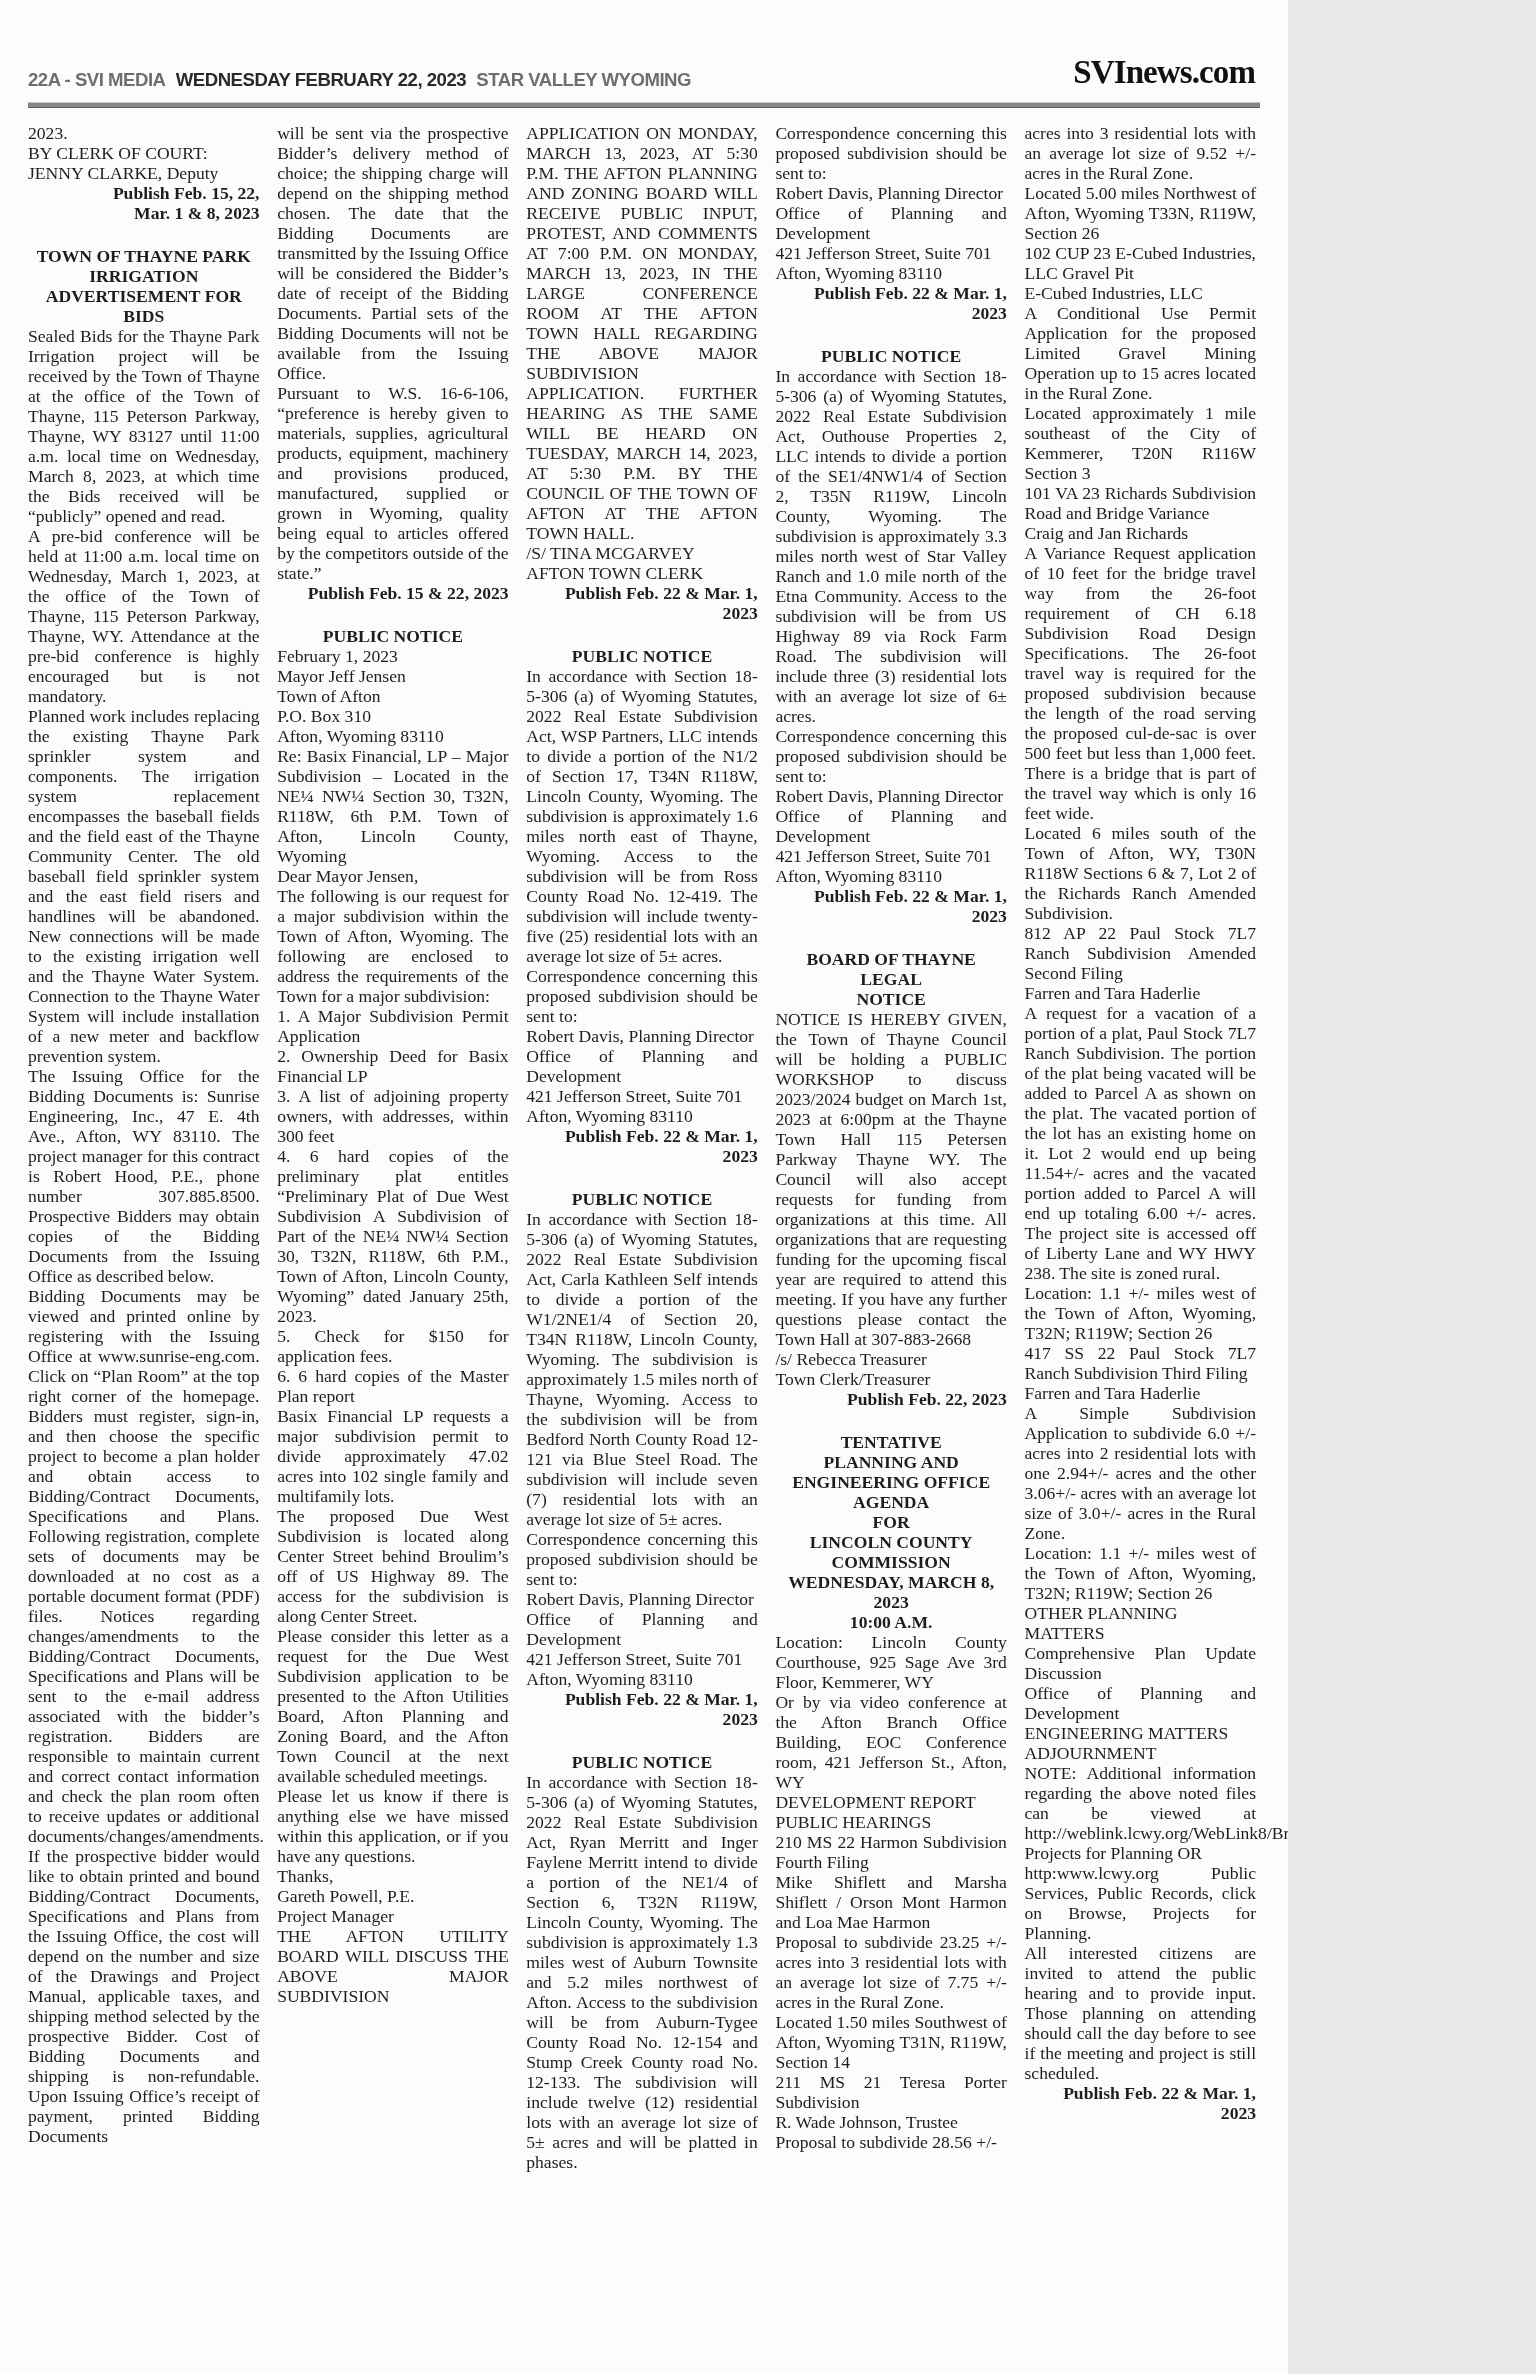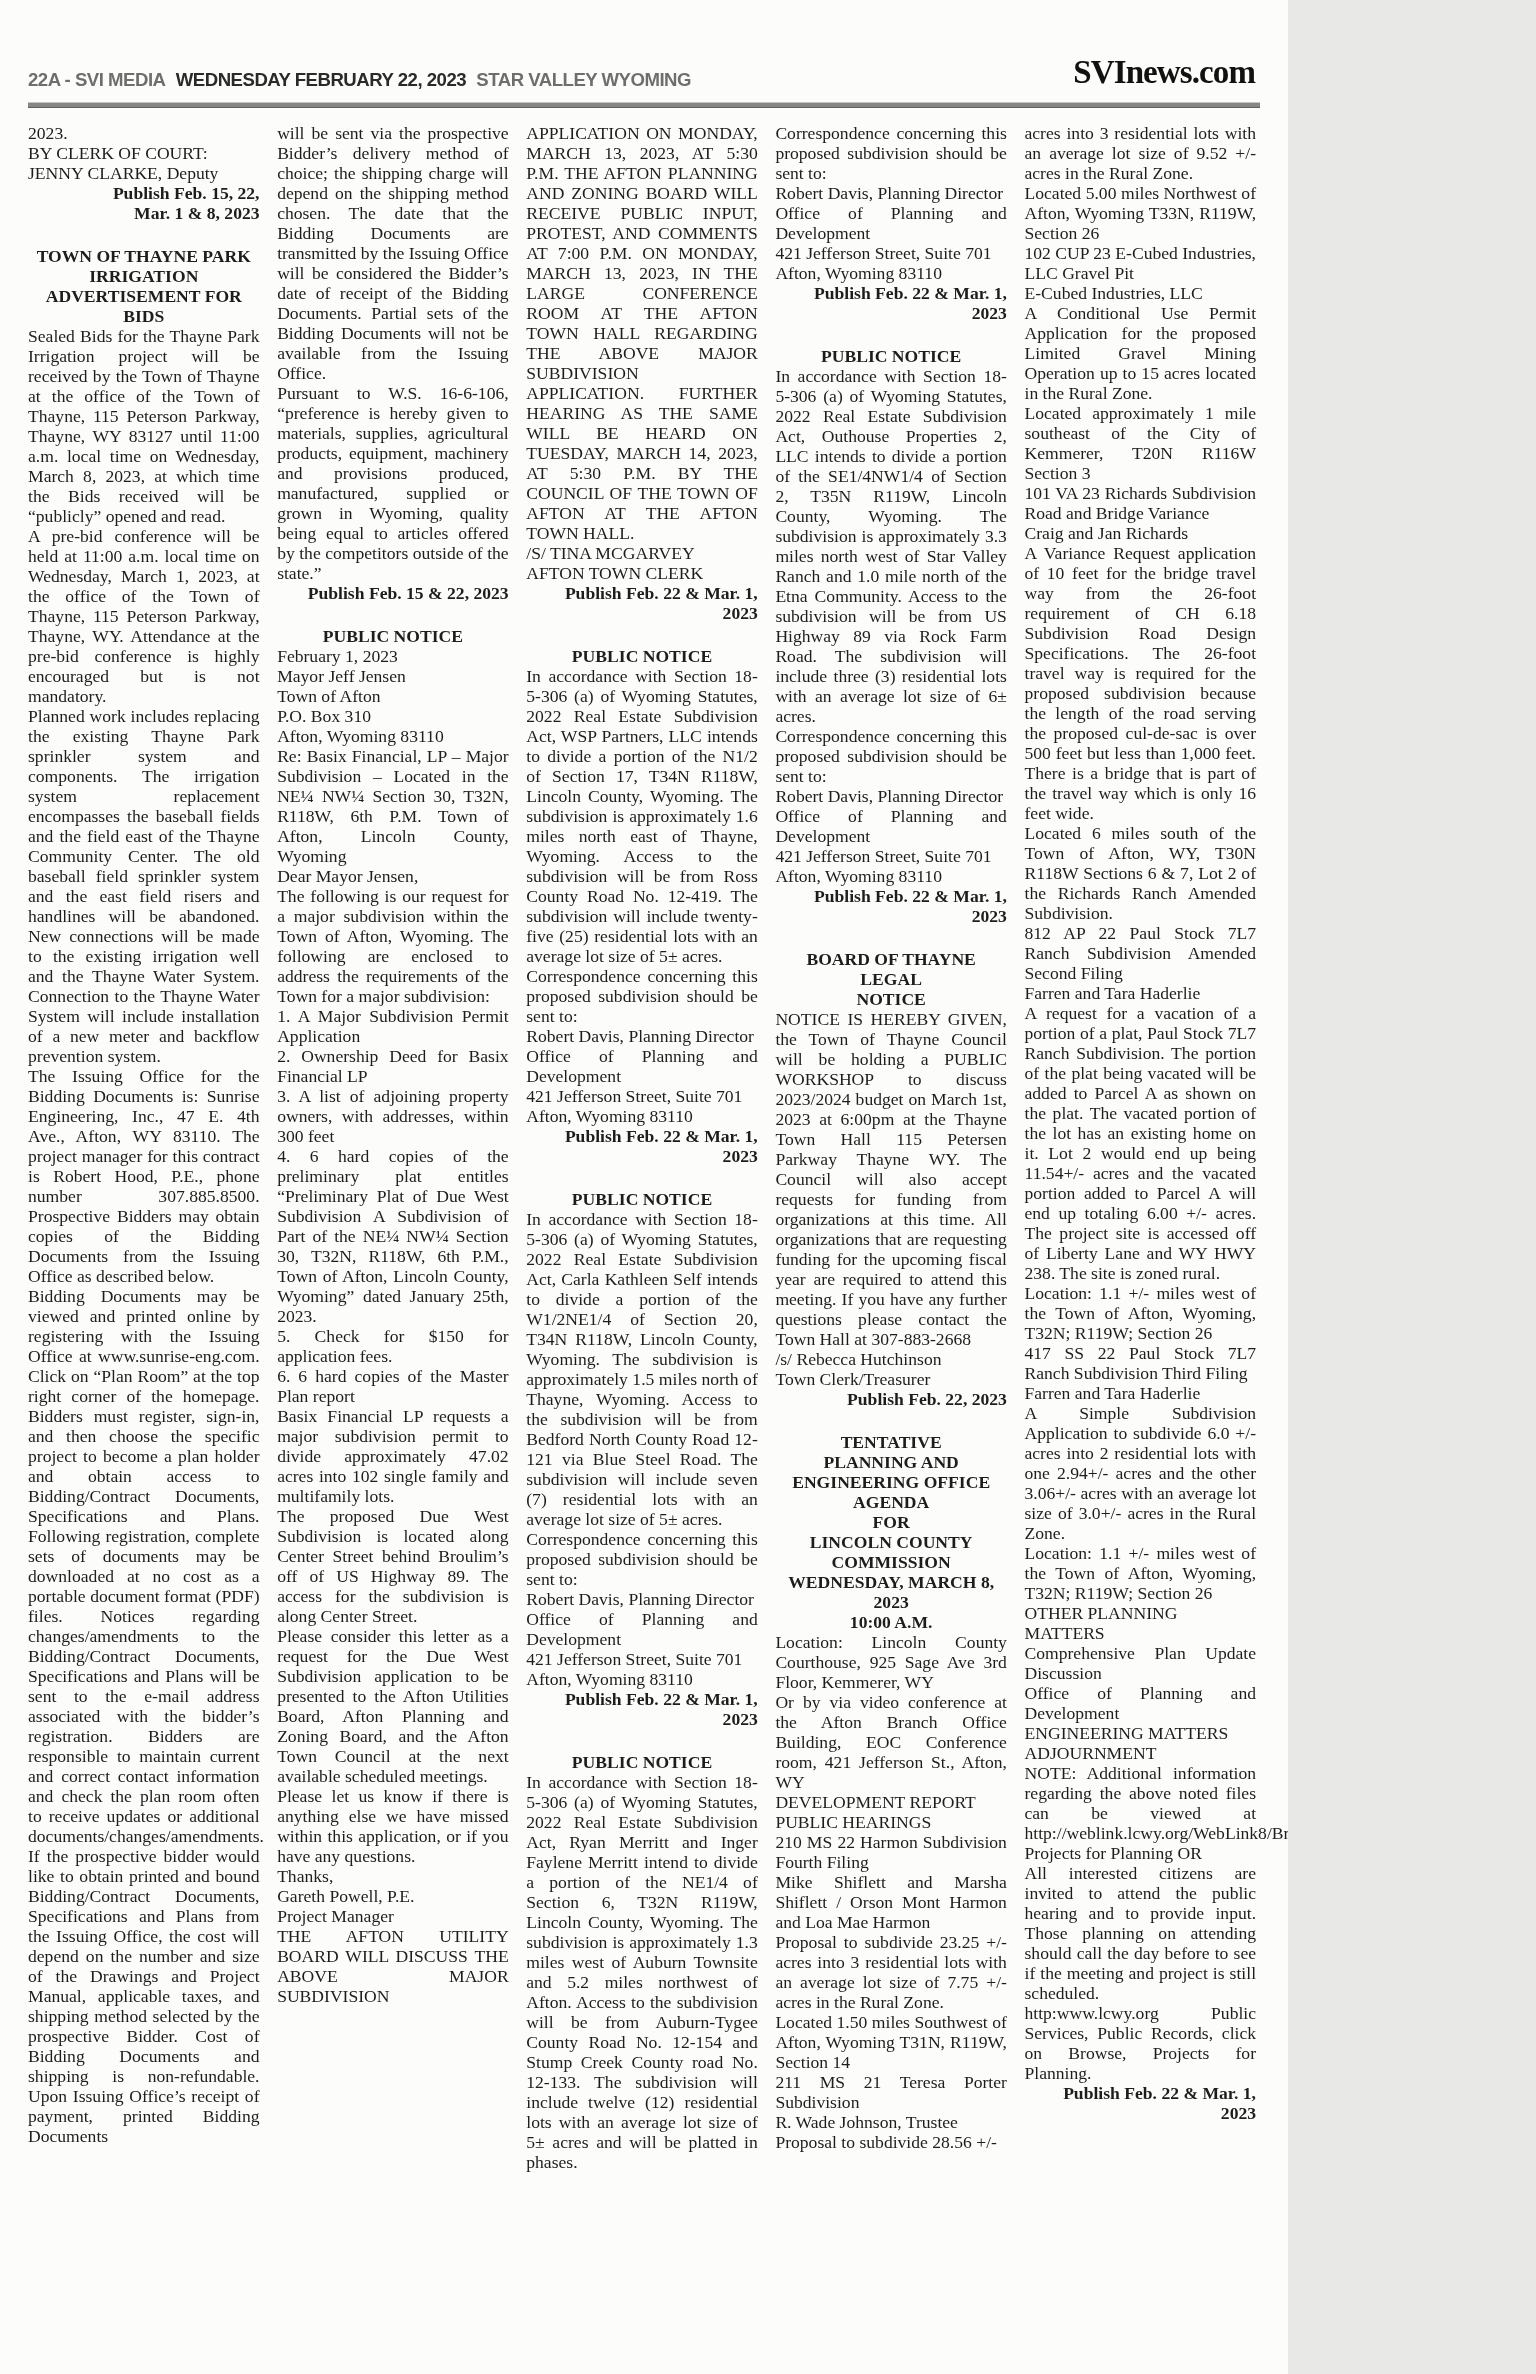--- a/index.html
+++ b/index.html
@@ -144,21 +144,21 @@
         <div class="b-p">In accordance with Section 18-5-306 (a) of Wyoming Statutes, 2022 Real Estate Subdivision Act, Outhouse Properties 2, LLC intends to divide a portion of the SE1/4NW1/4 of Section 2, T35N R119W, Lincoln County, Wyoming. The subdivision is approximately 3.3 miles north west of Star Valley Ranch and 1.0 mile north of the Etna Community. Access to the subdivision will be from US Highway 89 via Rock Farm Road. The subdivision will include three (3) residential lots with an average lot size of 6± acres.</div>
         <div class="b-p">Correspondence concerning this proposed subdivision should be sent to:</div>
         <div class="b-line">Robert Davis, Planning Director</div>
         <div class="b-p">Office of Planning and Development</div>
         <div class="b-line">421 Jefferson Street, Suite 701</div>
         <div class="b-line">Afton, Wyoming 83110</div>
         <div class="b-pub">Publish Feb. 22 &amp; Mar. 1, 2023</div>
         <div class="b-h">BOARD OF THAYNE LEGAL
 NOTICE</div>
         <div class="b-p">NOTICE IS HEREBY GIVEN, the Town of Thayne Council will be holding a PUBLIC WORKSHOP to discuss 2023/2024 budget on March 1st, 2023 at 6:00pm at the Thayne Town Hall 115 Petersen Parkway Thayne WY.  The Council will also accept requests for funding from organizations at this time.  All organizations that are requesting funding for the upcoming fiscal year are required to attend this meeting.  If you have any further questions please contact the Town Hall at 307-883-2668</div>
-        <div class="b-line">/s/ Rebecca Hutchinson</div>
+        <div class="b-line">/s/ Rebecca Treasurer</div>
         <div class="b-line">Town Clerk/Treasurer</div>
         <div class="b-pub">Publish Feb. 22, 2023</div>
         <div class="b-h">TENTATIVE
 PLANNING AND
 ENGINEERING OFFICE
 AGENDA
 FOR
 LINCOLN COUNTY
 COMMISSION
 WEDNESDAY, MARCH 8, 2023
@@ -193,19 +193,19 @@
         <div class="b-p">417 SS 22 Paul Stock 7L7 Ranch Subdivision Third Filing</div>
         <div class="b-line">Farren and Tara Haderlie</div>
         <div class="b-p">A Simple Subdivision Application to subdivide 6.0 +/- acres into 2 residential lots with one 2.94+/- acres and the other 3.06+/- acres with an average lot size of 3.0+/- acres in the Rural Zone.</div>
         <div class="b-p">Location: 1.1 +/- miles west of the Town of Afton, Wyoming, T32N; R119W; Section 26</div>
         <div class="b-line">OTHER PLANNING MATTERS</div>
         <div class="b-p">Comprehensive Plan Update Discussion</div>
         <div class="b-p">Office of Planning and Development</div>
         <div class="b-line">ENGINEERING MATTERS</div>
         <div class="b-line">ADJOURNMENT</div>
         <div class="b-p">NOTE: Additional information regarding the above noted files can be viewed at http://weblink.lcwy.org/WebLink8/Browse.aspx Projects for Planning OR</div>
+        <div class="b-p">http:www.lcwy.org Public Services, Public Records, click  on Browse, Projects for Planning.</div>
         <div class="b-p">All interested citizens are invited to attend the public hearing and to provide input.  Those planning on attending should call the day before to see if the meeting and project is still scheduled.</div>
-        <div class="b-p">http:www.lcwy.org Public Services, Public Records, click  on Browse, Projects for Planning.</div>
         <div class="b-pub">Publish Feb. 22 &amp; Mar. 1, 2023</div>
       </div>
     </div>
 </div>
 
 
 </body></html>

